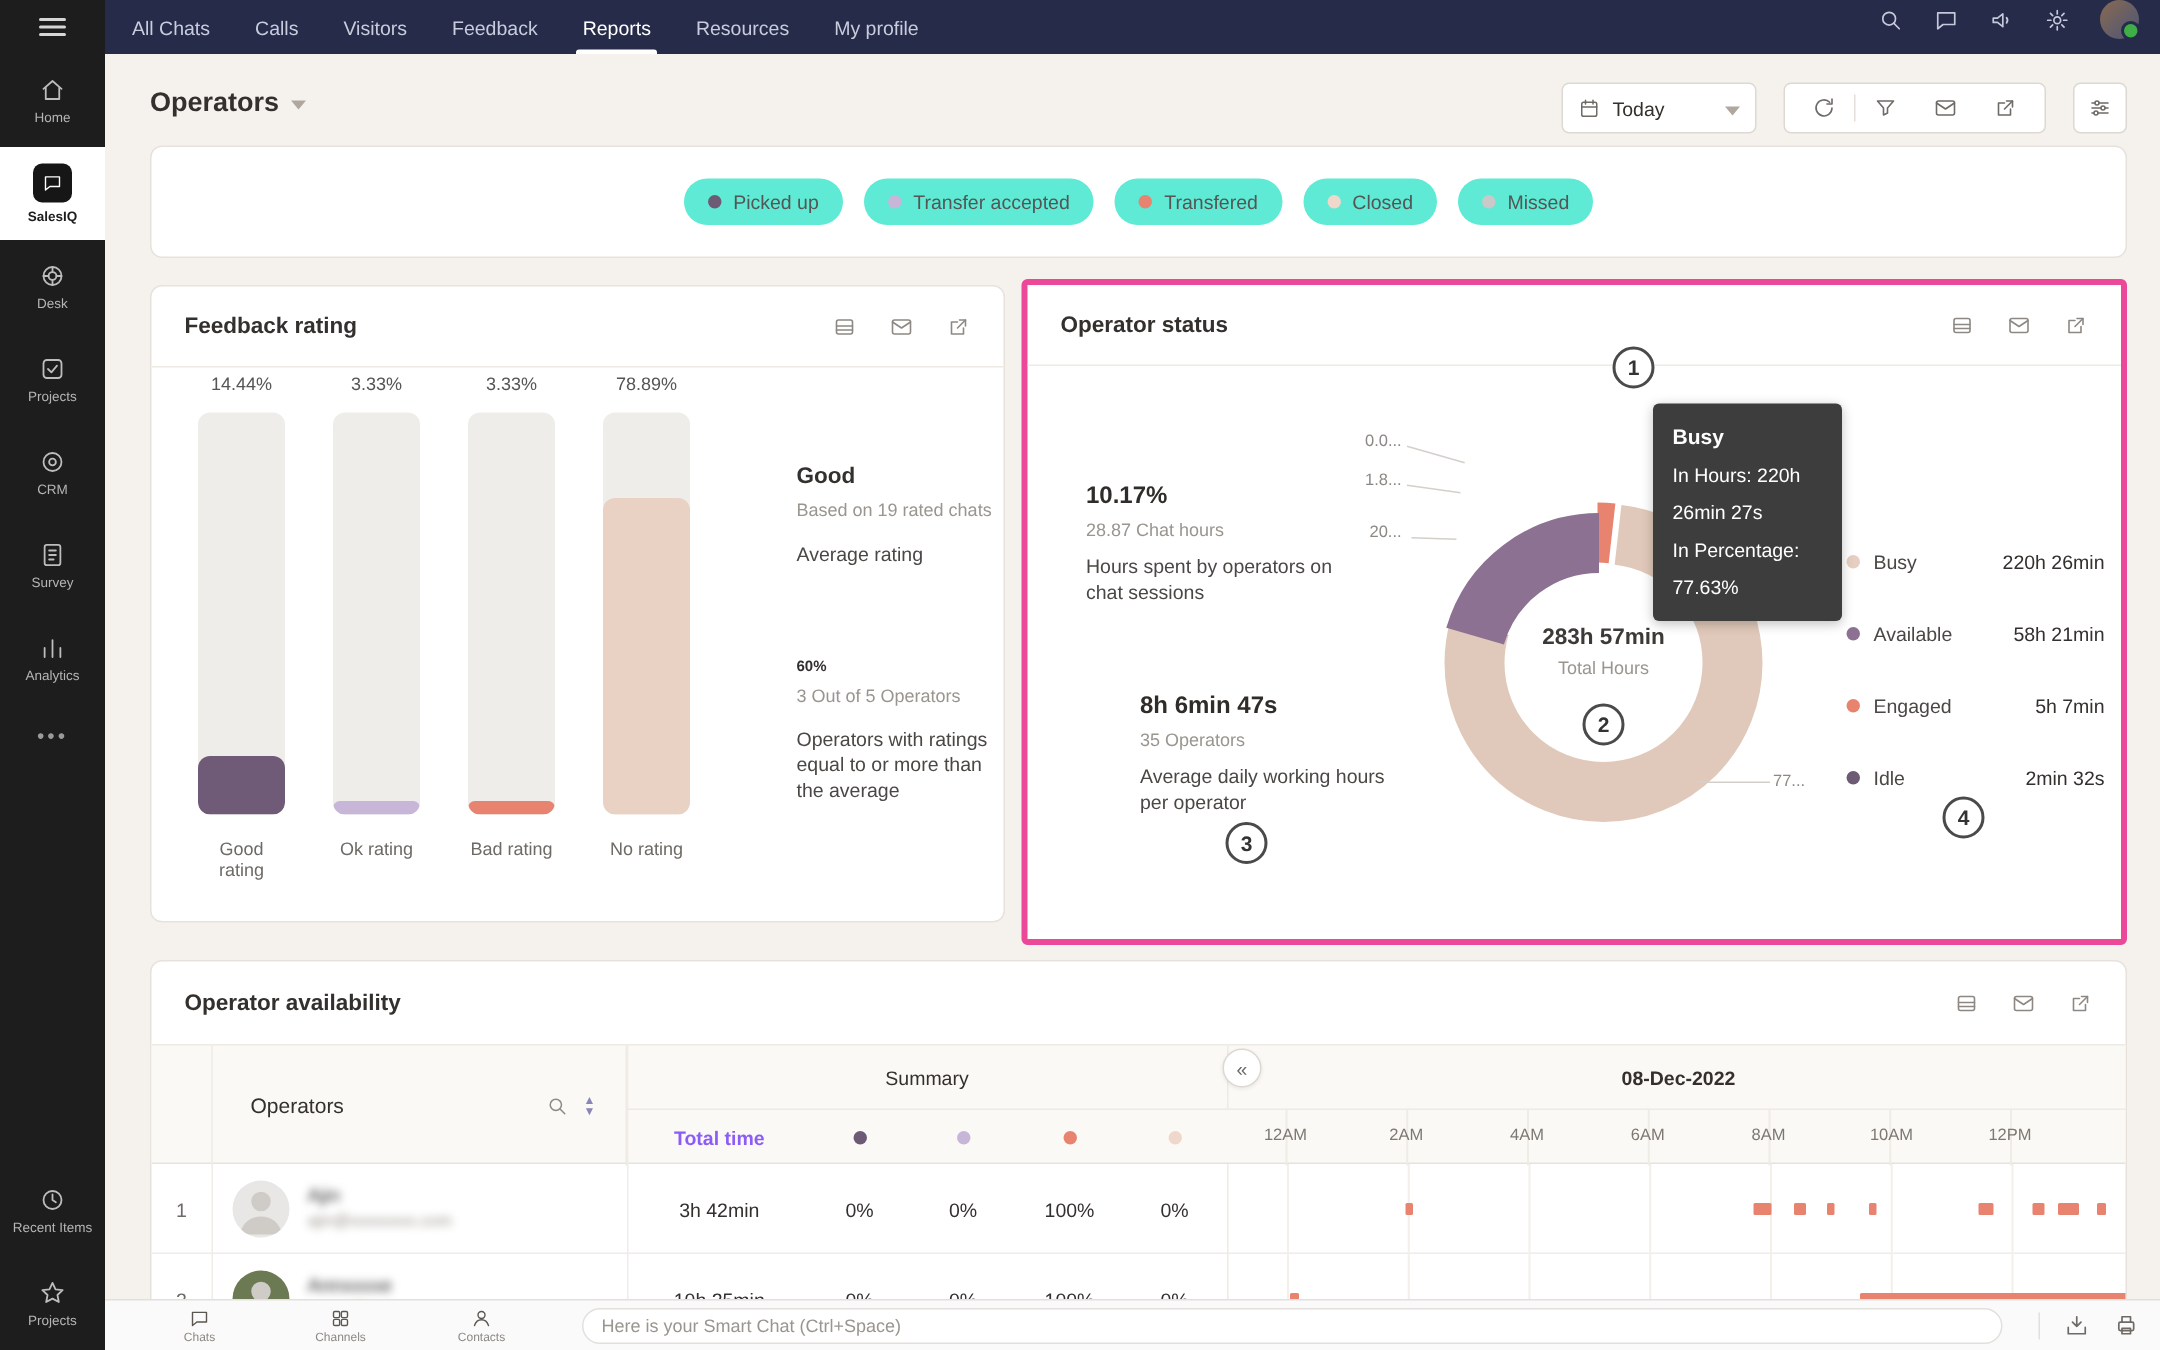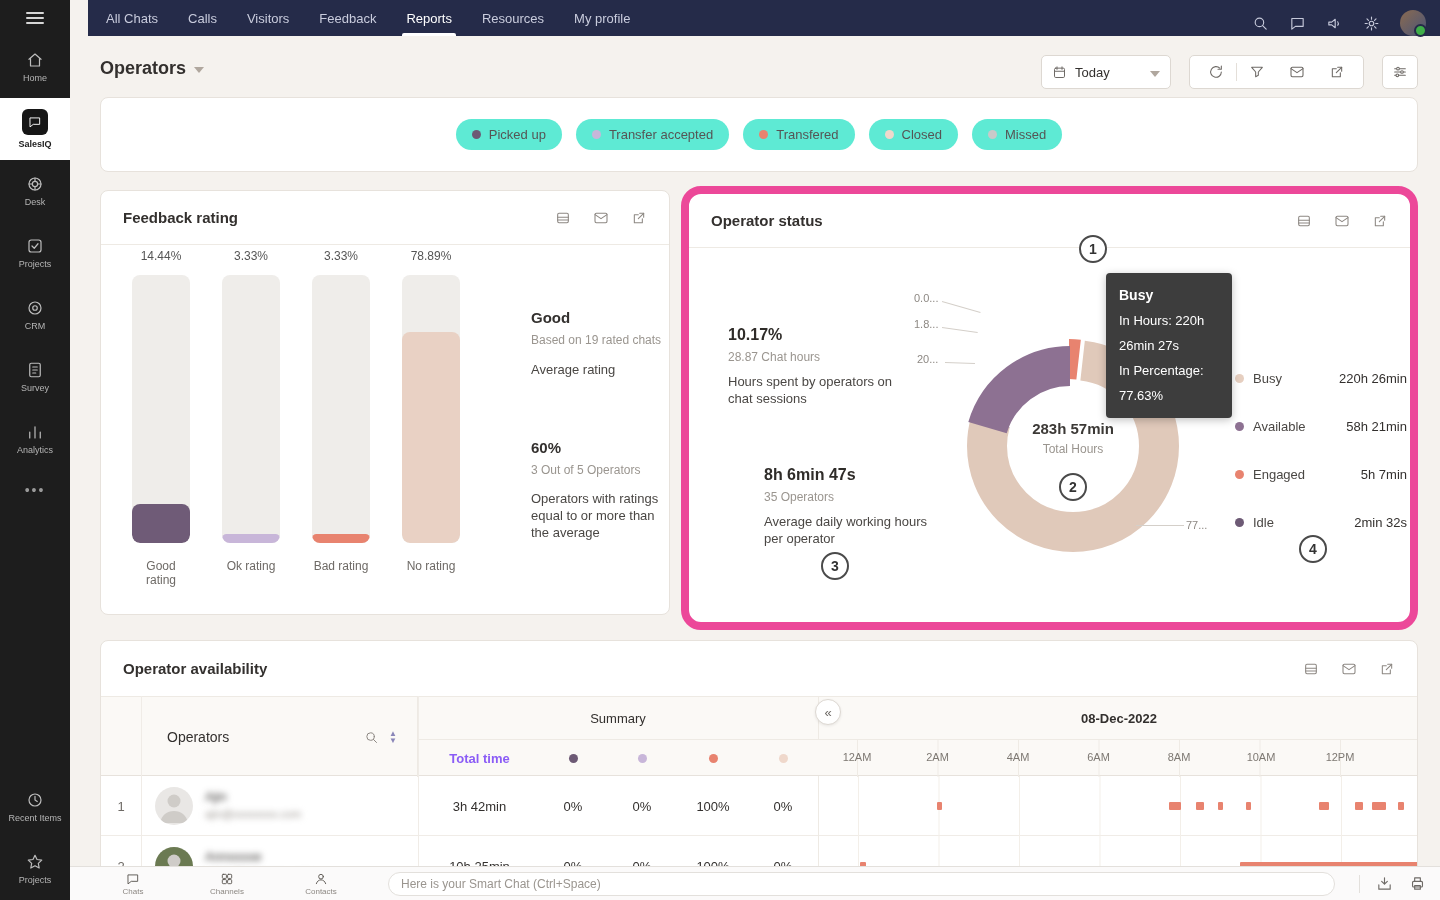--- a/index.html
+++ b/index.html
@@ -14,21 +14,21 @@
   .sb-burger div span { display:block; height:2px; background:currentColor; margin:3px 0; border-radius:1px; }
   .sb-item { height:62px; display:flex; flex-direction:column; align-items:center; justify-content:center; gap:4px; cursor:pointer; }
   .sb-item span.lbl { font-size:9px; color:#b5b5b5; text-align:center; }
   .sb-item.active { background:#ffffff; color:#1d1d1d; }
   .sb-item.active span.lbl { color:#1d1d1d; font-weight:bold; }
   .sb-iqbox { width:26px; height:26px; background:#161616; border-radius:6px; display:flex; align-items:center; justify-content:center; color:#fff; }
   .sb-dots { height:40px; display:flex; align-items:center; justify-content:center; color:#9a9a9a; font-size:14px; letter-spacing:2px; cursor:pointer; }
   .sb-bottom { margin-top:auto; }
 
   
-  .topnav { position:absolute; left:88px; top:0; right:0; height:36px; background:#252b49; display:flex; align-items:flex-end; padding:0 14px 0 18px; z-index:6;gap:39px; }
+  .topnav { position:absolute; left:70px; top:0; right:0; height:36px; background:#252b49; display:flex; align-items:flex-start; padding:0 14px 0 18px; z-index:6;gap:39px; }
   .nav-tabs { display:flex; align-items:center; gap:30px; }
   .nav-tab { color:#c9ccdd; font-size:13px; height:36px; display:flex; align-items:center; cursor:pointer; position:relative; }
   .nav-tab.active { color:#ffffff; }
   .nav-tab.active::after { content:""; position:absolute; left:-4px; right:-4px; bottom:0; height:3px; background:#ffffff; border-radius:2px 2px 0 0; }
   .nav-right { margin-left:auto; display:flex; align-items:center; gap:20px; color:#c6c9da; }
   .nav-icon { cursor:pointer; display:flex; align-items:center; }
   .nav-avatar { width:26px; height:26px; border-radius:50%; background:linear-gradient(135deg,#8a6a50 0%,#4a5578 100%); position:relative; cursor:pointer; }
   .nav-avatar::after { content:""; position:absolute; right:-1px; bottom:-1px; width:9px; height:9px; border-radius:50%; background:#3fae49; border:2px solid #252b49; }
 
   
@@ -59,25 +59,25 @@
   .fb-bars { position:absolute; left:0; top:54px; width:430px; height:371px; }
   .fb-bar { position:absolute; top:30px; width:58px; }
   .fb-pct { position:absolute; top:-26px; width:100%; text-align:center; font-size:12px; color:#555; }
   .fb-track { position:relative; width:58px; height:268px; background:#efedea; border-radius:8px; overflow:hidden; }
   .fb-fill { position:absolute; left:0; right:0; bottom:0; border-radius:8px; }
   .fb-lbl { position:absolute; top:284px; width:100%; text-align:center; font-size:12px; color:#6e6a66; }
   .fb-summary { position:absolute; left:430px; top:54px; width:132px; }
   .fb-good { font-size:15px; font-weight:bold; color:#33302e; margin-top:64px; }
   .fb-cap { font-size:12px; color:#9a958f; margin-top:6px; line-height:16px; }
   .fb-sub { font-size:13px; color:#4a4744; margin-top:14px; }
-  .fb-60 { font-size:15px; font-weight:bold; color:#33302e; margin-top:62px; }
+  .fb-60 { font-size:10px; font-weight:bold; color:#33302e; margin-top:62px; }
   .fb-desc { font-size:13px; color:#4a4744; margin-top:12px; line-height:17px; }
 
   
-  .status-card { left:681px; top:186px; width:737px; height:444px; border:8px solid #ec4899; border-radius:20px; }
+  .status-card { left:681px; top:186px; width:737px; height:444px; border:4px solid #ec4899; border-radius:4px; }
   .st-stat { position:absolute; left:39px; width:180px; }
   .st-stat .val { font-size:16px; font-weight:bold; color:#2f2c29; }
   .st-stat .cap { font-size:12px; color:#9a958f; margin-top:6px; }
   .st-stat .desc { font-size:13px; color:#4a4744; margin-top:9px; line-height:17px; }
   .st-stat1 { top:132px; } .st-stat2 { top:272px;margin-left:36px; }
   .donut-wrap { position:absolute; left:264px; top:132px; width:240px; height:240px; }
   .donut-center { position:absolute; left:304px; top:226px; width:160px; text-align:center; }
   .donut-center .v { font-size:15px; font-weight:bold; color:#3c3936; }
   .donut-center .l { font-size:12px; color:#9a958f; margin-top:5px; }
   .st-legend { position:absolute; left:546px; top:160px; width:172px; }

